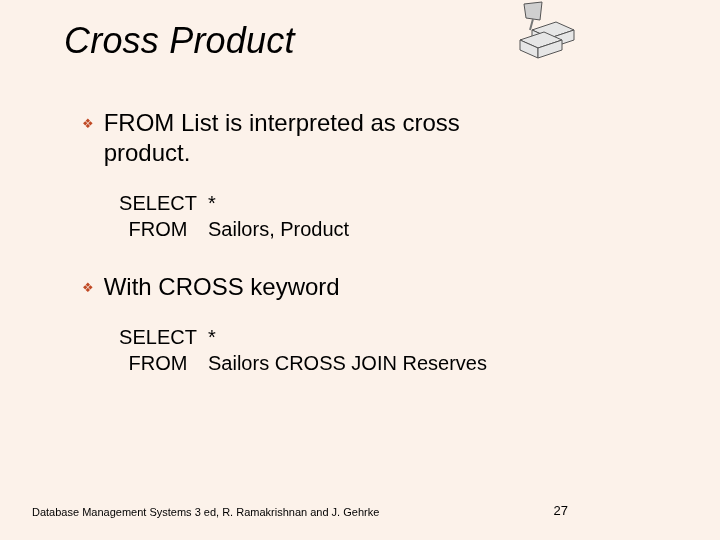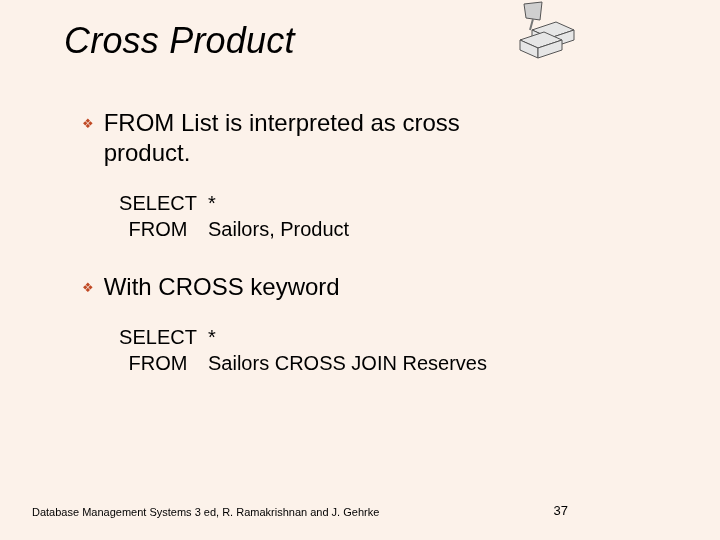--- a/index.html
+++ b/index.html
@@ -120,15 +120,15 @@
       <span class="code-kw">SELECT</span>
       <span>*</span>
     </div>
     <div class="code-line">
       <span class="code-kw">FROM</span>
       <span>Sailors CROSS JOIN Reserves</span>
     </div>
   </div>
 
   <div class="footer">Database Management Systems 3 ed,  R. Ramakrishnan and J. Gehrke</div>
-  <div class="pagenum">37</div>
+  <div class="pagenum">27</div>
 
 </div>
 
 </body></html>

